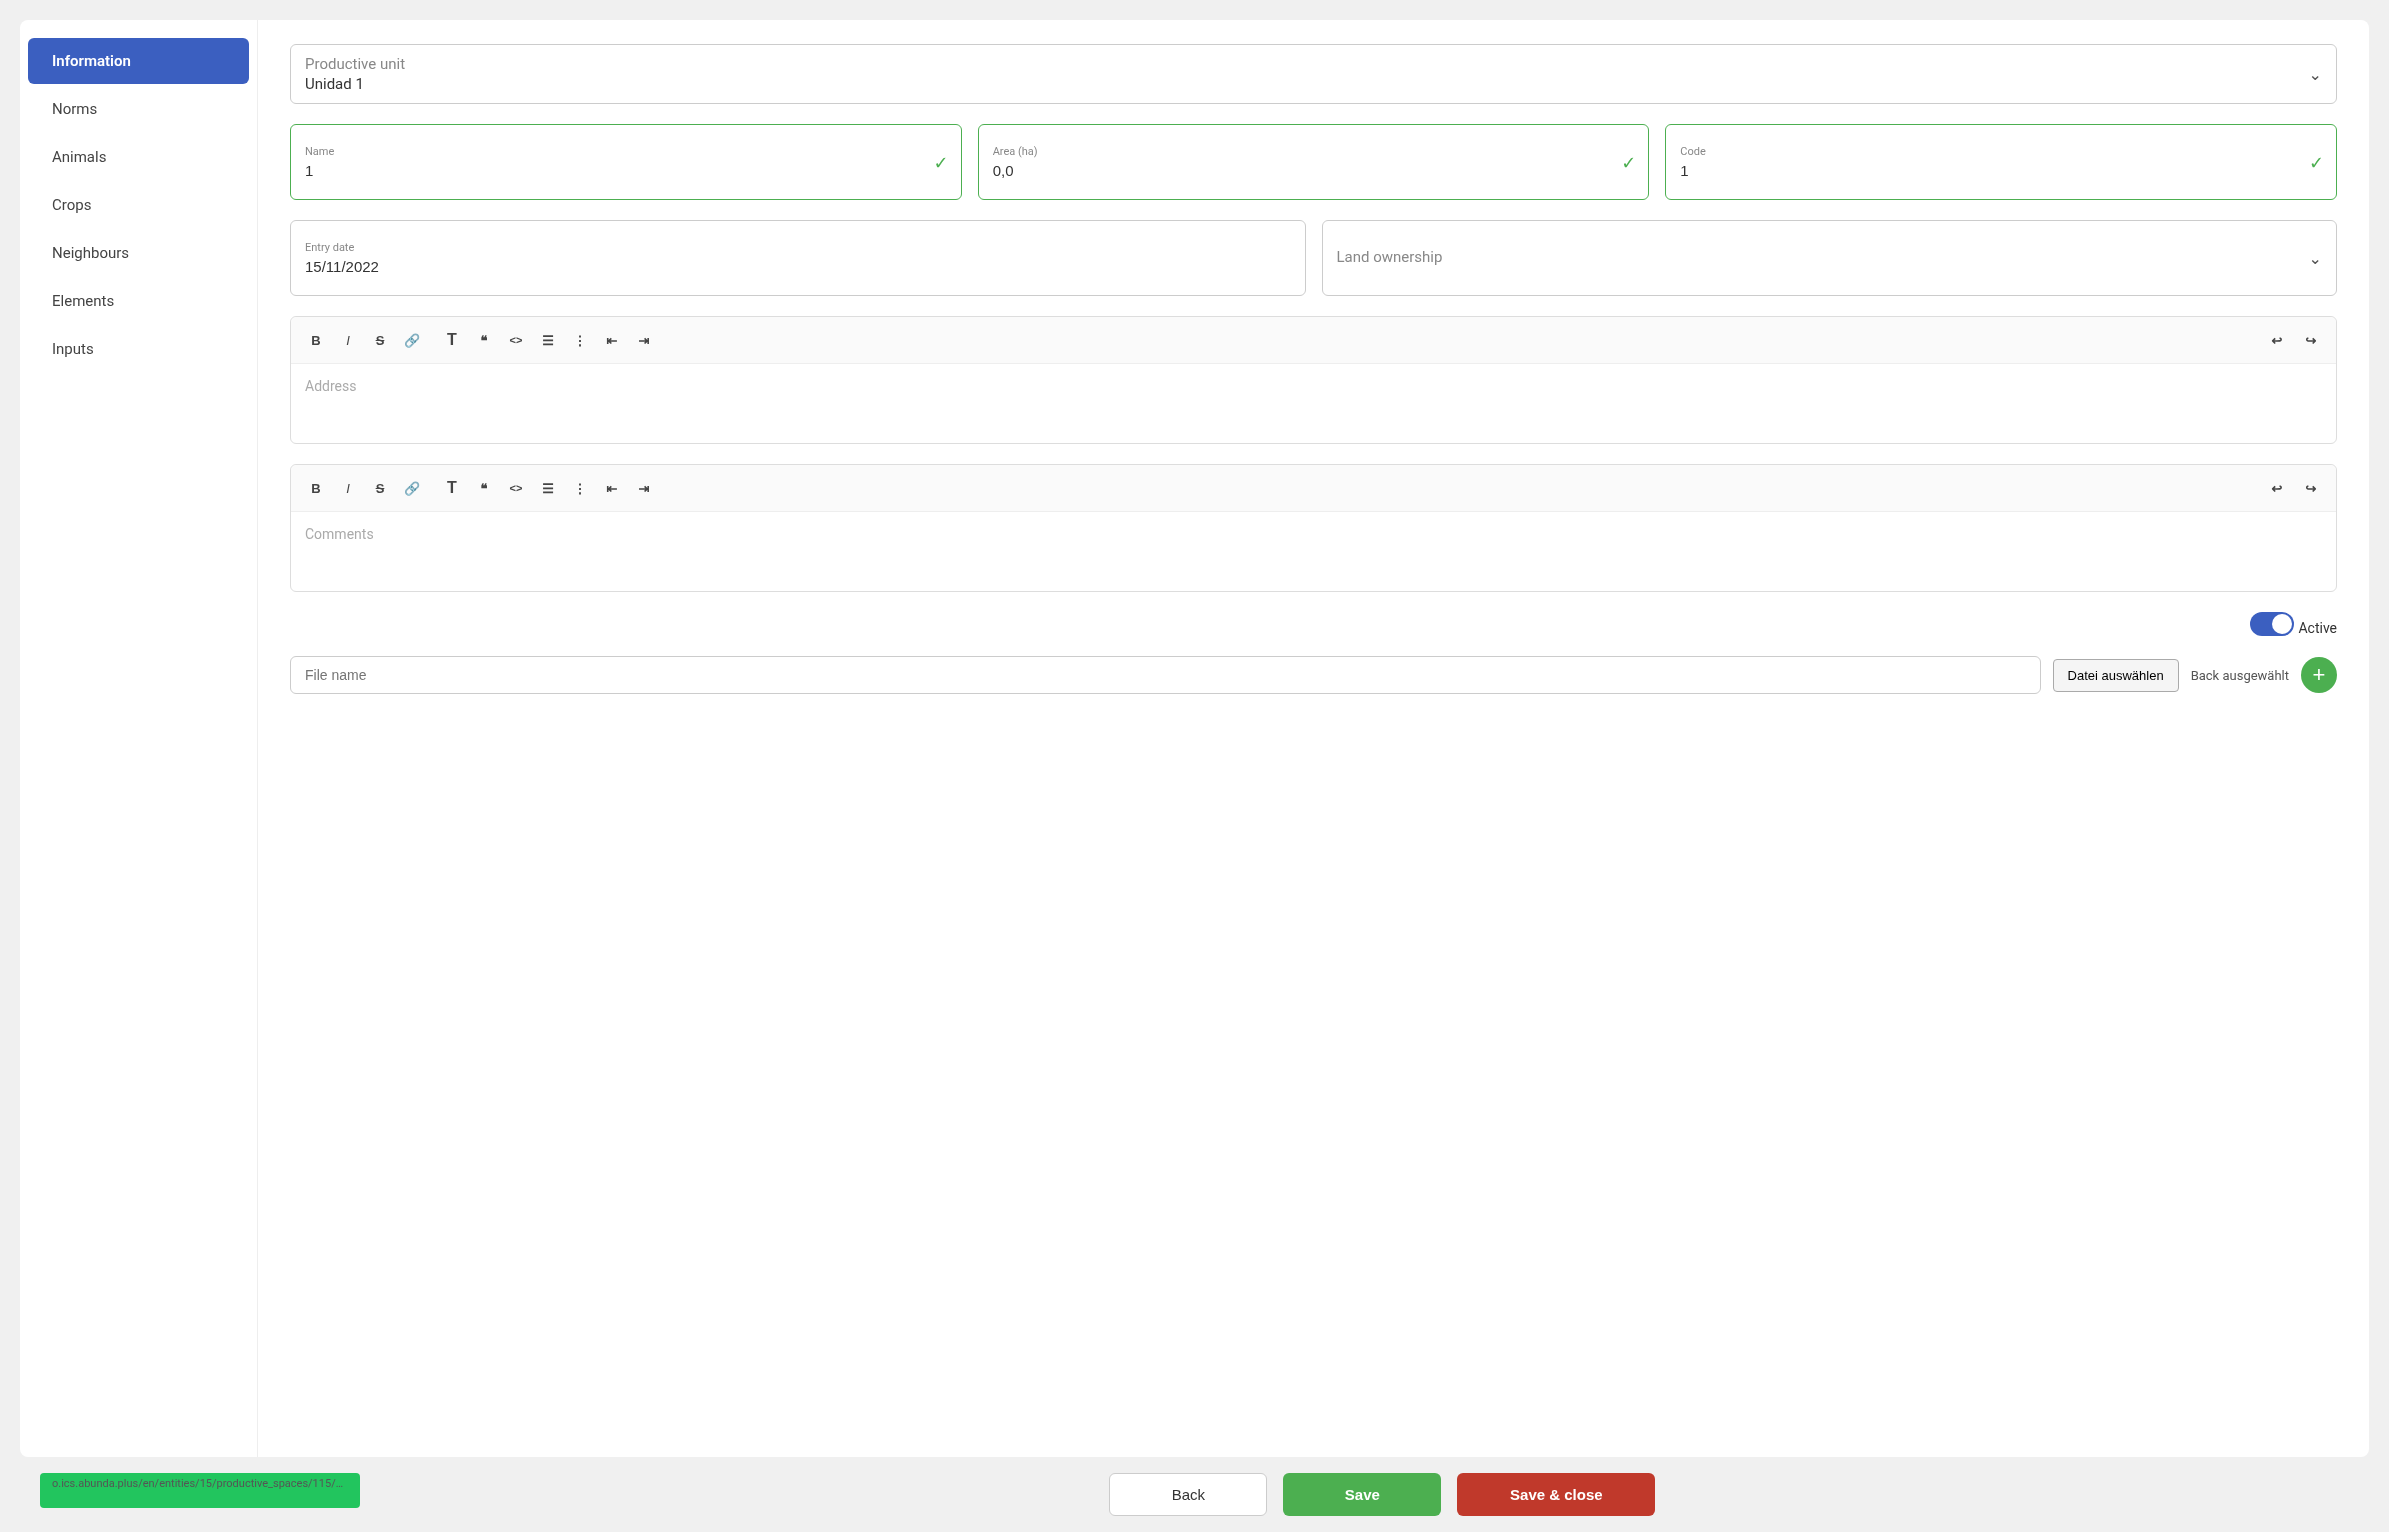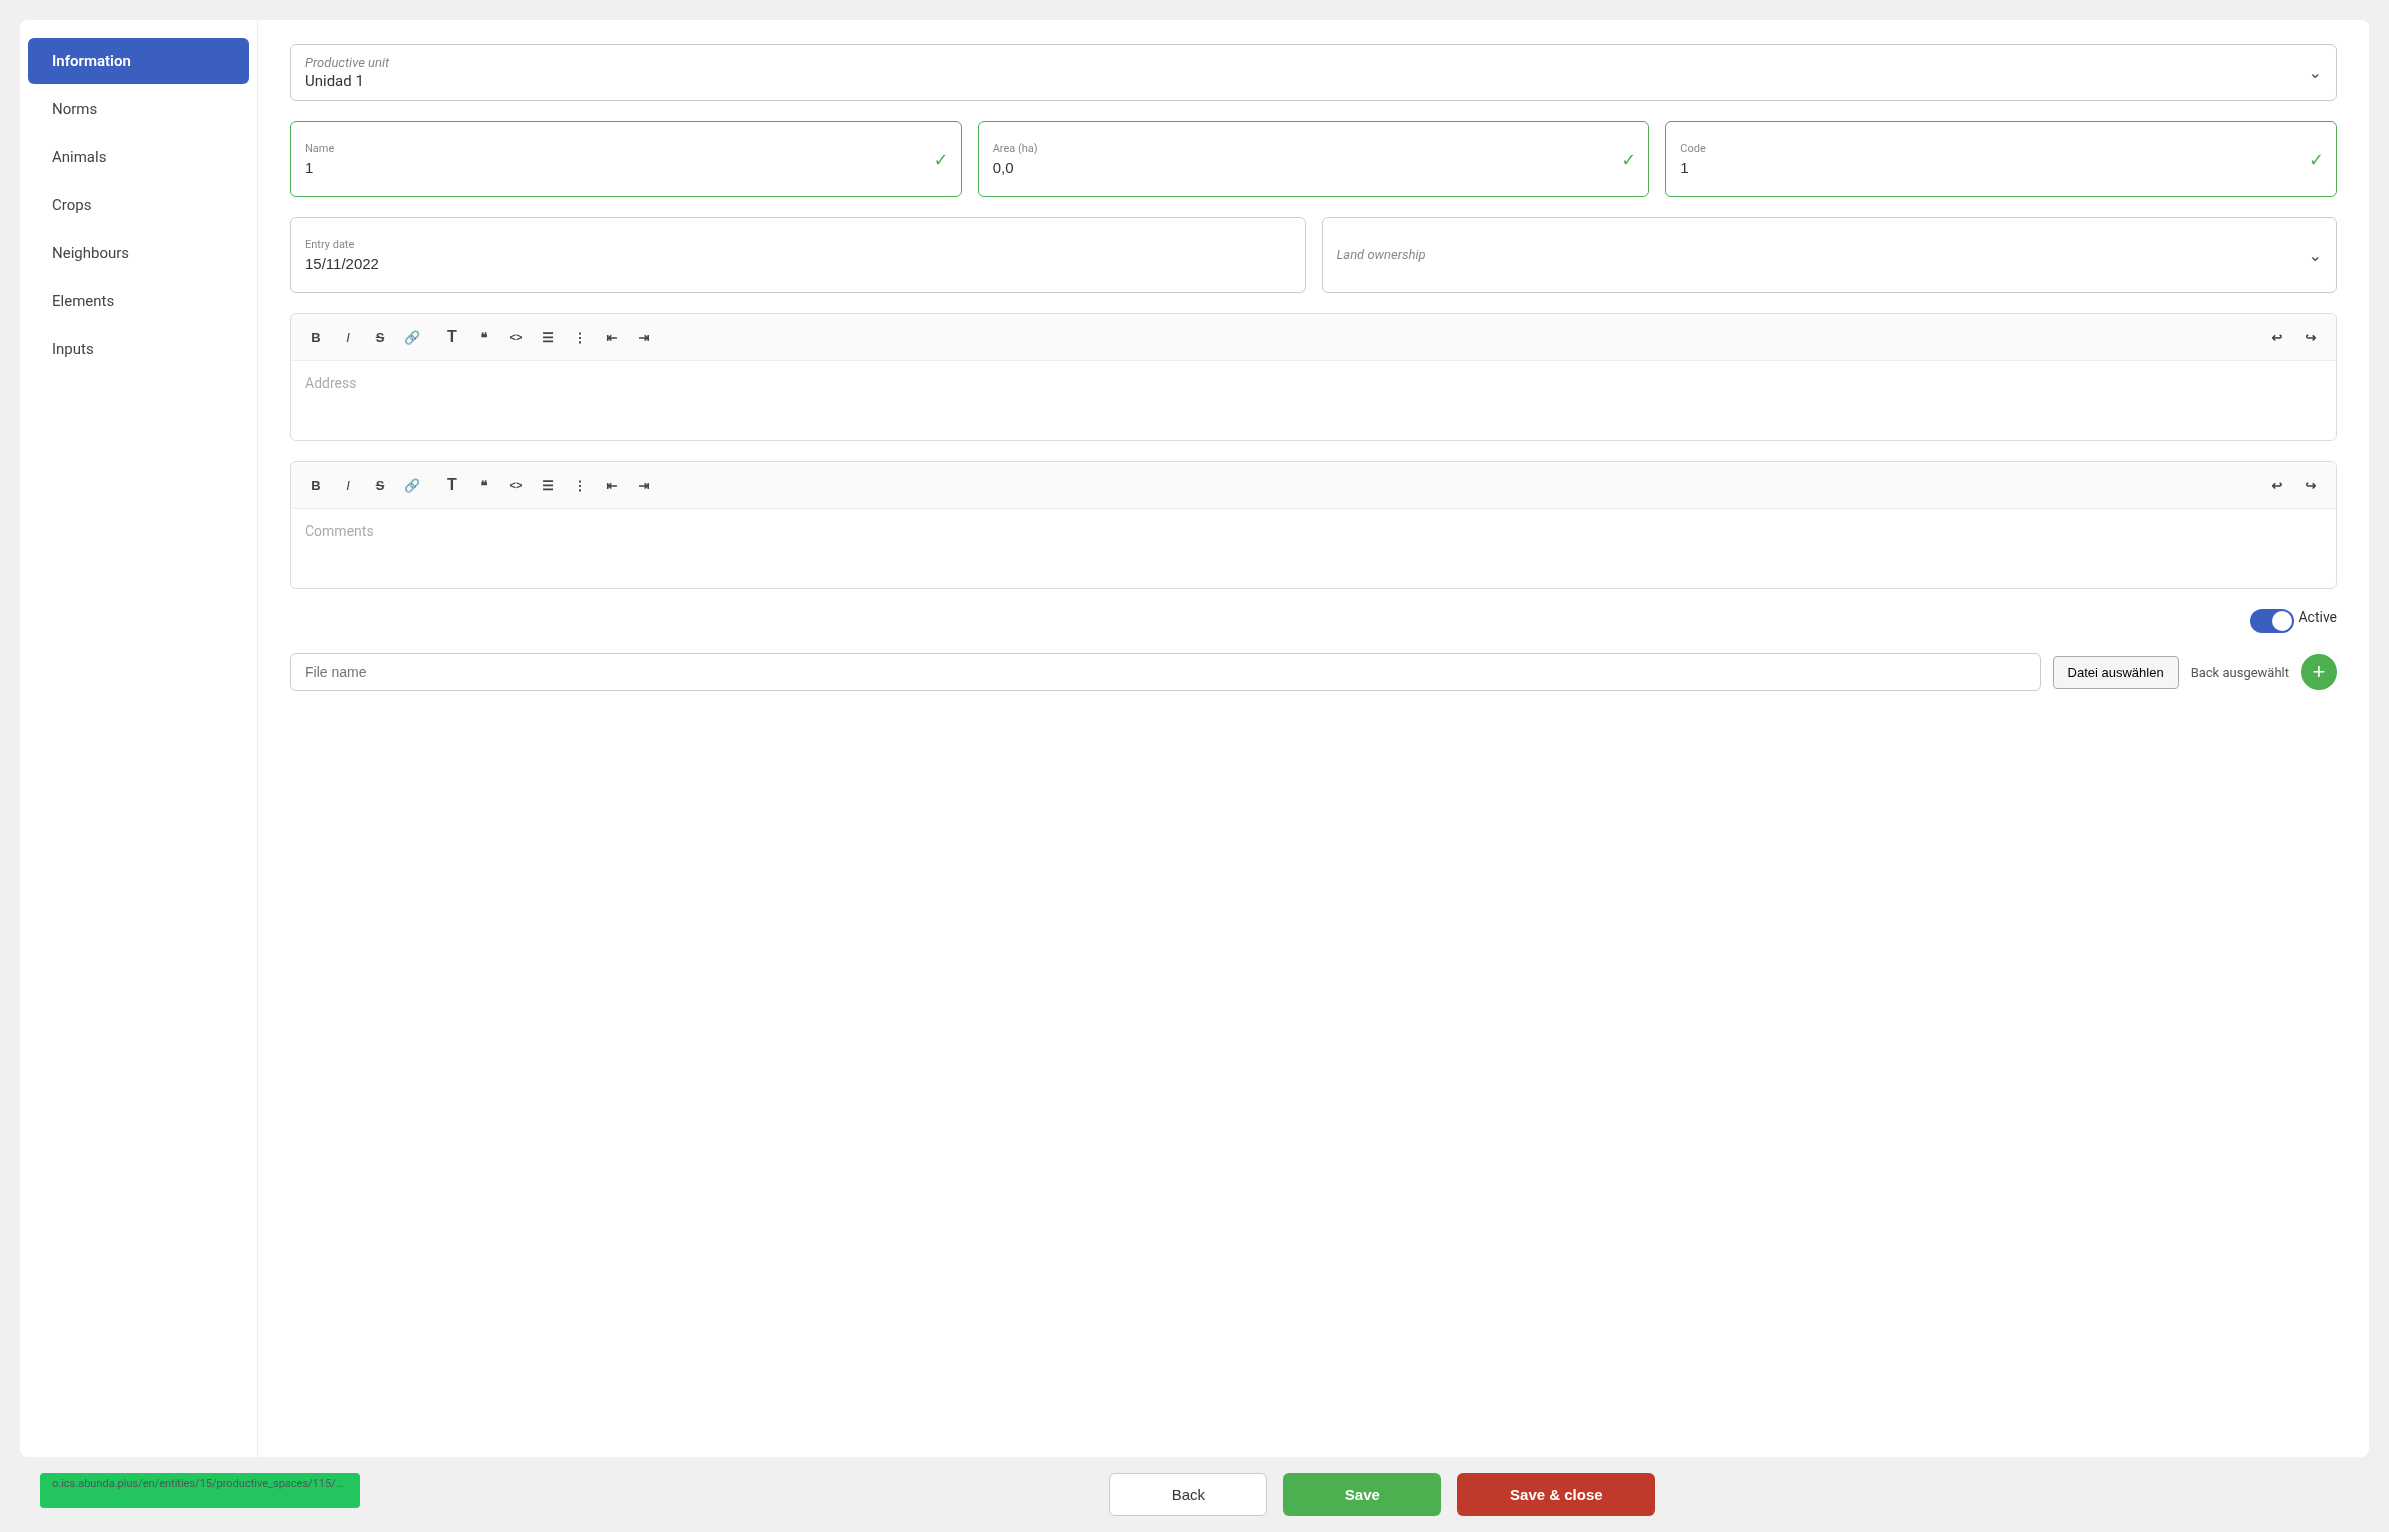--- a/index.html
+++ b/index.html
@@ -95,25 +95,24 @@
     .select-box {
       border: 1px solid #ccc;
       border-radius: 6px;
       padding: 10px 14px;
       display: flex;
       align-items: center;
       justify-content: space-between;
       cursor: pointer;
     }
     .select-box .select-label {
-      font-size: 13px;
+      font-size: 15px;
       color: #888;
       display: block;
       margin-bottom: 2px;
-      font-style: italic;
     }
     .select-box .select-value {
       font-size: 15px;
       color: #333;
     }
     .select-box .chevron {
       color: #555;
       font-size: 16px;
     }
     .two-col {
@@ -172,21 +171,21 @@
     
     .bottom-row {
       display: flex;
       align-items: center;
       justify-content: flex-end;
       gap: 16px;
       margin-bottom: 20px;
     }
     .toggle-wrapper {
       display: flex;
-      align-items: flex-start;
+      align-items: flex-end;
       gap: 4px;
     }
     .toggle {
       width: 44px;
       height: 24px;
       background: #3b5fc0;
       border-radius: 12px;
       position: relative;
       cursor: pointer;
     }

